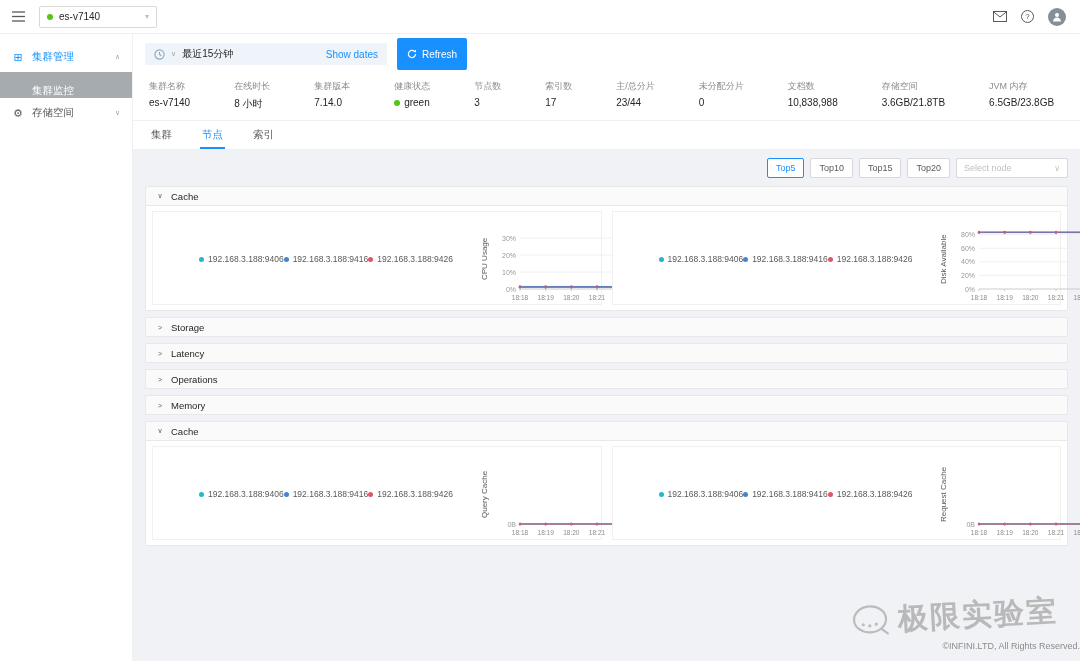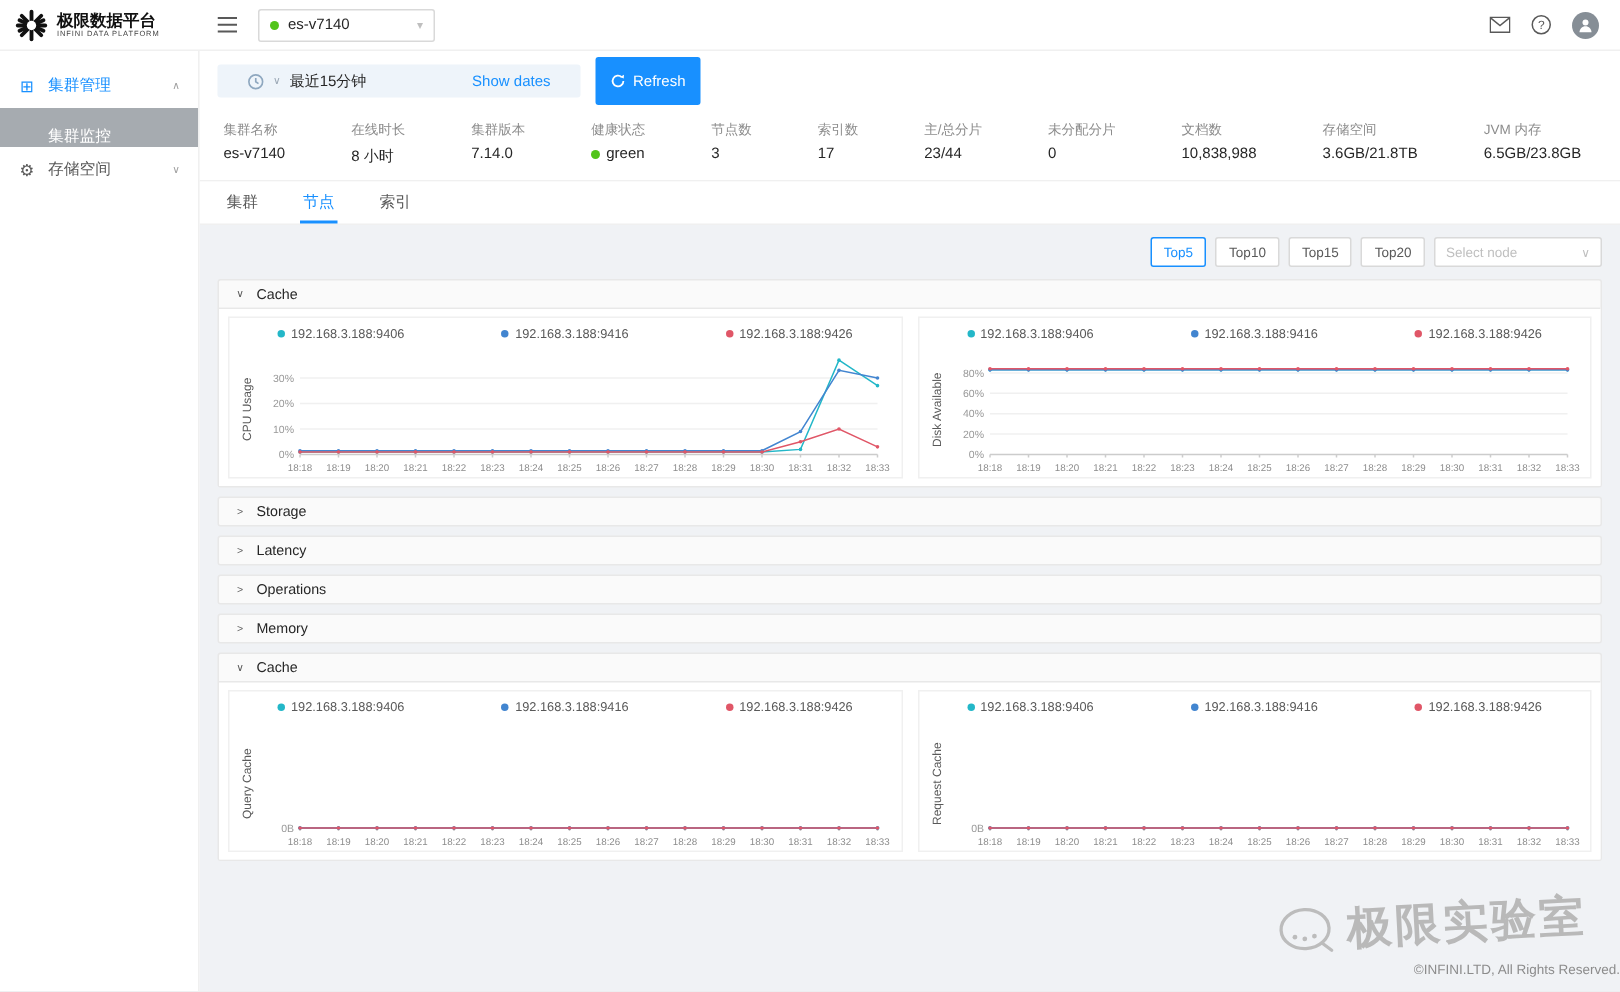--- a/index.html
+++ b/index.html
@@ -21,79 +21,60 @@
 .side{position:absolute;top:34px;left:0;bottom:0;width:133px;background:#fff;border-right:1px solid #f0f0f0;z-index:2;padding-top:8px}
 .sgroup{height:30px;display:flex;align-items:center;gap:8px;padding:0 12px;font-size:10.5px;color:#595959;cursor:pointer}
 .sgroup.active{color:#1890ff}
 .gcaret{margin-left:auto;font-size:7px;color:#a0a0a0}
 .sicon{font-size:11px;width:12px;text-align:center}
 .sitem{height:26px;display:flex;align-items:flex-end;padding-left:32px;font-size:10.5px;color:#595959;cursor:pointer}
 .sitem.sel{background:#a6abb0;color:#fff}
 
 .main{position:absolute;left:133px;top:34px;right:0;bottom:0;display:flex;flex-direction:column}
 .tbar{background:#fff;padding:4px 12px;display:flex;align-items:center;gap:10px}
-.timec{background:#eef4fa;border-radius:2px;height:22px;width:242px;display:flex;align-items:center;gap:6px;padding:0 20px;font-size:10px;color:#262626;cursor:pointer}
+.timec{background:#eef4fa;border-radius:2px;height:22px;width:242px;display:flex;align-items:center;gap:6px;padding:0 9px;font-size:10px;color:#262626;cursor:pointer}
 .timec .tcaret{color:#9aa7b5;font-size:7px}
 .timec .sd{margin-left:auto;color:#1890ff;cursor:pointer}
 .rbtn{height:32px;background:#1890ff;color:#fff;border:none;border-radius:2px;font-size:10px;display:flex;align-items:center;gap:5px;padding:0 10px;cursor:pointer}
 .stats{background:#fff;display:flex;gap:44px;padding:6px 16px 9px;border-bottom:1px solid #f0f0f0}
 .stat .sl{font-size:9px;color:#8c8c8c;margin-bottom:4px;white-space:nowrap}
 .stat .sv{font-size:10px;color:#262626;white-space:nowrap;display:flex;align-items:center;gap:4px}
 .tabs{background:#fff;display:flex;gap:26px;padding:0 16px;border-bottom:1px solid #f0f0f0}
 .tab{font-size:10.5px;color:#595959;padding:7px 2px 5px;cursor:pointer;border-bottom:2px solid transparent}
 .tab.active{color:#1890ff;border-bottom-color:#1890ff}
 .content{flex:1;padding:8px 12px 0}
 .filters{display:flex;justify-content:flex-end;align-items:center;gap:6px;margin-bottom:8px}
 .tbtn{height:20px;padding:0 8px;background:#fff;border:1px solid #d9d9d9;border-radius:2px;font-size:9px;color:#595959;cursor:pointer}
 .tbtn.active{color:#1890ff;border-color:#1890ff}
 .nsel{width:112px;height:20px;background:#fff;border:1px solid #d9d9d9;border-radius:2px;font-size:9px;color:#bfbfbf;display:flex;align-items:center;padding:0 7px;cursor:pointer}
 
 .panel{border:1px solid #e8e8e8;border-radius:2px;margin-bottom:6px;background:#fafafa}
 .phead{height:18px;display:flex;align-items:center;gap:7px;padding:0 10px;font-size:9.5px;color:#262626;cursor:pointer}
 .chev{font-size:7px;color:#595959;width:8px;text-align:center}
 .pbody{border-top:1px solid #e8e8e8;padding:5px 6px;display:flex;gap:10px;background:#fff}
-.ccard{flex:1;border:1px solid #f0f0f0;padding:3px 6px 1px;display:flex;flex-direction:column;min-width:0;background:#fff}
+.ccard{flex:1;border:1px solid #f0f0f0;padding:3px 20px 1px;display:flex;flex-direction:row;min-width:0;background:#fff}
 .legend{display:flex;justify-content:space-between;padding:0 26px;margin:2px 0}
 .litem{display:flex;align-items:center;gap:4px;font-size:8.5px;color:#595959;cursor:pointer}
 .ldot{width:5px;height:5px;border-radius:50%;flex:none}
 .cbody{display:flex}
 .ylab{writing-mode:vertical-rl;transform:rotate(180deg);font-size:8px;color:#595959;display:flex;align-items:center;justify-content:center;width:11px}
 .chart{flex:1;height:88px;min-width:0}
 .footer{text-align:right;font-size:9px;color:#8c8c8c;padding:9px 0 10px;margin-top:auto}
 .wm{position:absolute;right:22px;bottom:24px;display:flex;align-items:center;gap:6px;color:#b9b9b9;z-index:1;transform:rotate(-3deg)}
 .wm-text{font-size:30px;font-weight:bold;letter-spacing:2px}
 svg{display:block}
 svg text{font-family:"Liberation Sans","DejaVu Sans",sans-serif}
 .icon{display:inline-flex}
 </style>
 </head>
 <body>
 
 <div class="page">
 
   <div class="hdr">
-    <div class="logo">
-      <span class="icon">
-        <svg width="22" height="22" viewBox="0 0 24 24">
-          <g stroke="#111" stroke-width="2.8" stroke-linecap="round">
-            <line x1="12" y1="2" x2="12" y2="22"></line>
-              <line x1="2" y1="12" x2="22" y2="12"></line>
-            <line x1="4.9" y1="4.9" x2="19.1" y2="19.1"></line>
-              <line x1="4.9" y1="19.1" x2="19.1" y2="4.9"></line>
-            <line x1="3.3" y1="8.2" x2="20.7" y2="15.8"></line>
-              <line x1="3.3" y1="15.8" x2="20.7" y2="8.2"></line>
-          </g>
-          <circle cx="12" cy="12" r="3.4" fill="#fff"></circle>
-        </svg>
-      </span>
-      <span class="logo-txt">
-        <div class="t">极限数据平台</div>
-        <div class="s">INFINI DATA PLATFORM</div>
-      </span>
-    </div>
     <span class="toggle">
       <span class="icon">
         <svg width="13" height="11" viewBox="0 0 13 11">
             <g stroke="#595959" stroke-width="1.3">
               <line x1="0" y1="1" x2="13" y2="1"></line>
               <line x1="0" y1="5.5" x2="13" y2="5.5"></line>
               <line x1="0" y1="10" x2="13" y2="10"></line>
             </g>
           </svg>
       </span>

